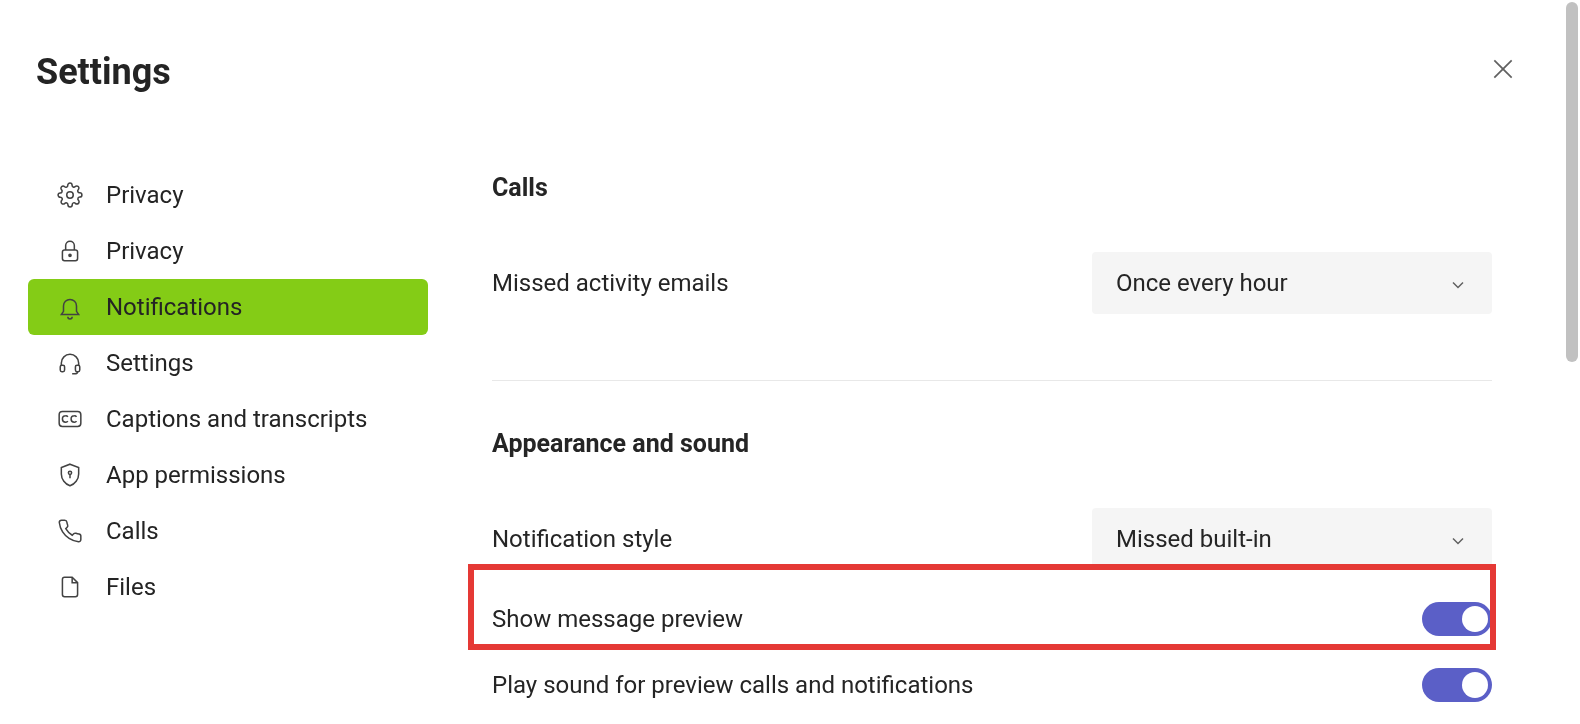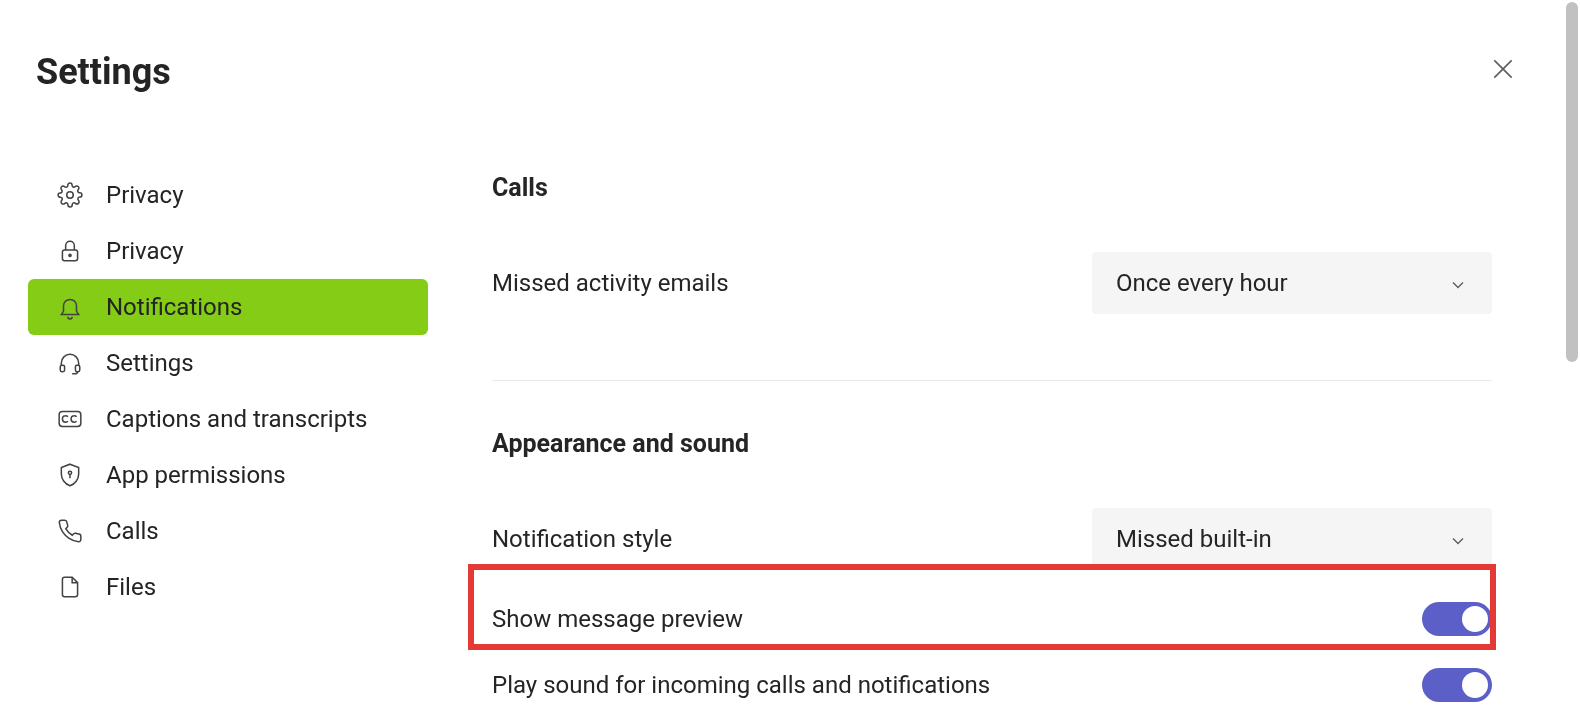--- a/index.html
+++ b/index.html
@@ -301,21 +301,21 @@
       </div>
 
       <div class="row">
         <span class="row-label">Show message preview</span>
         <div class="toggle">
           <div class="toggle-knob"></div>
         </div>
       </div>
 
       <div class="row">
-        <span class="row-label">Play sound for incoming calls and notifications</span>
+        <span class="row-label">Play sound for preview calls and notifications</span>
         <div class="toggle">
           <div class="toggle-knob"></div>
         </div>
       </div>
 
     </section>
 
   </main>
 </div>
 

